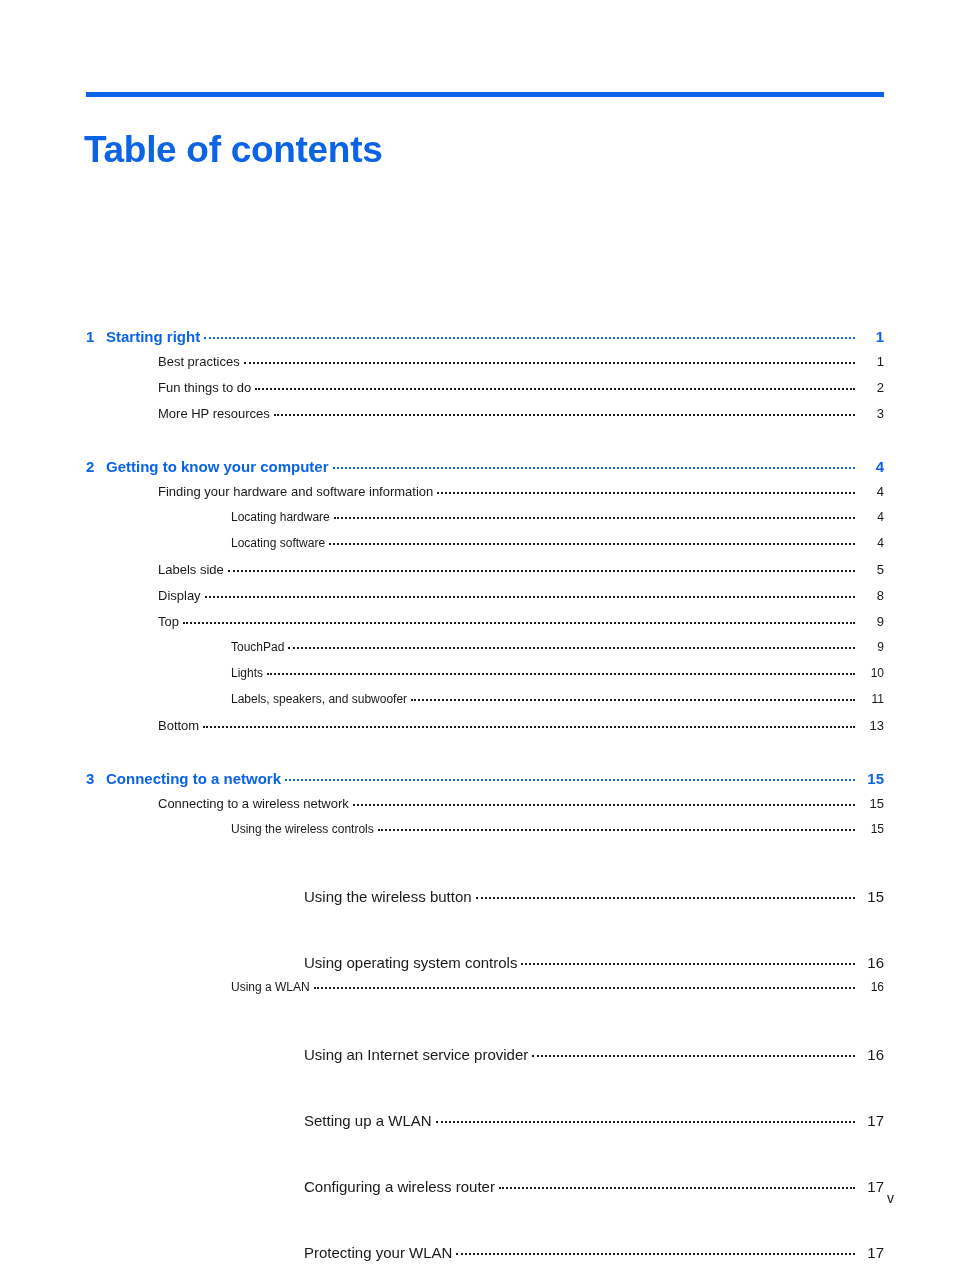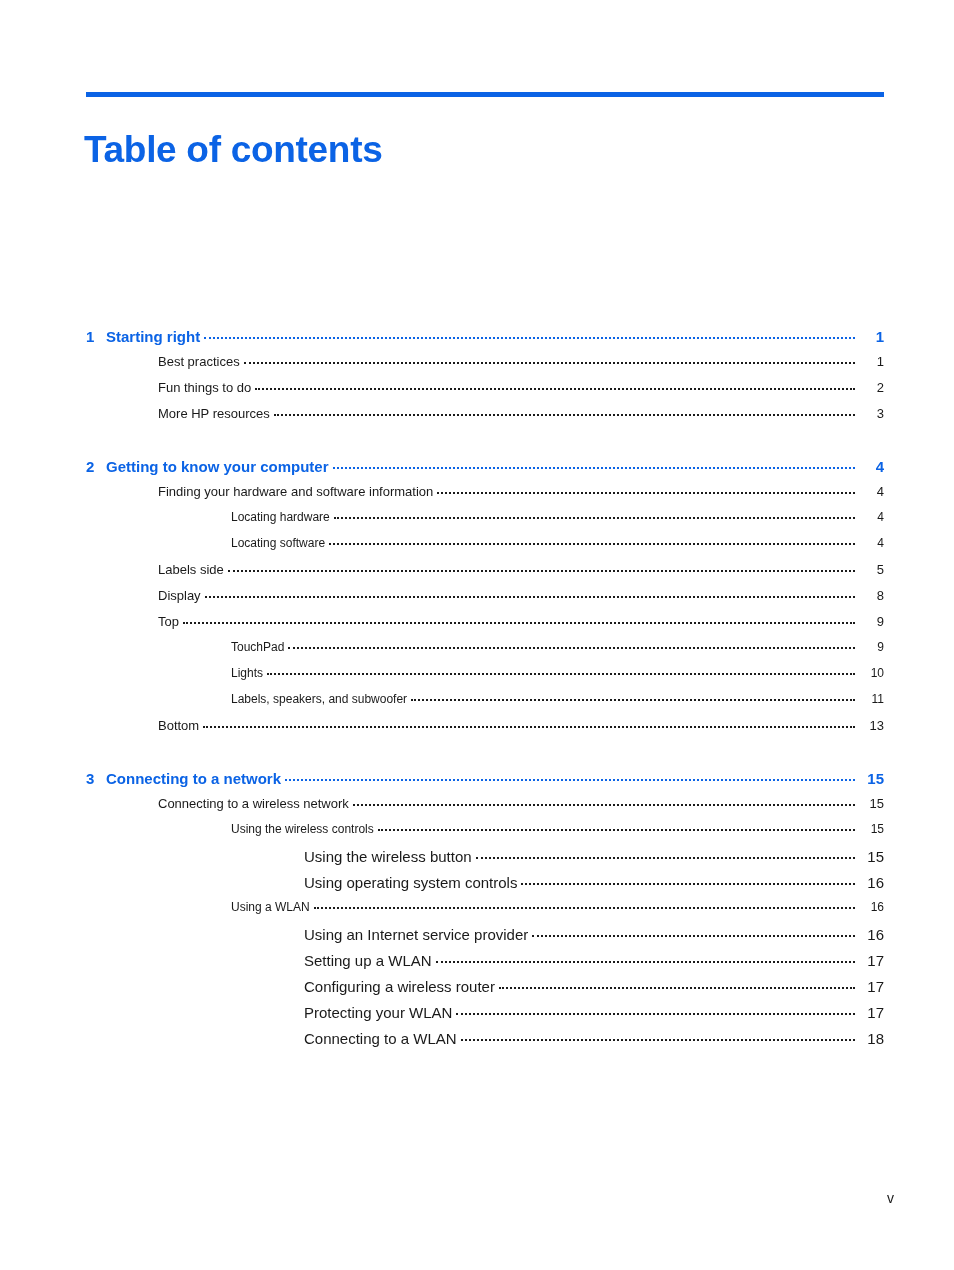--- a/index.html
+++ b/index.html
@@ -116,20 +116,21 @@
     font-size: 12px;
     color: #1a1a1a;
     padding-left: 231px;
   }
 
   
   .lvl3 {
     font-size: 15px;
     color: #1a1a1a;
     padding-left: 304px;
+    margin-top: 40px;
   }
 
   .group-gap {
     height: 26px;
   }
 
   
   .footer-page {
     position: absolute;
     left: 0;

